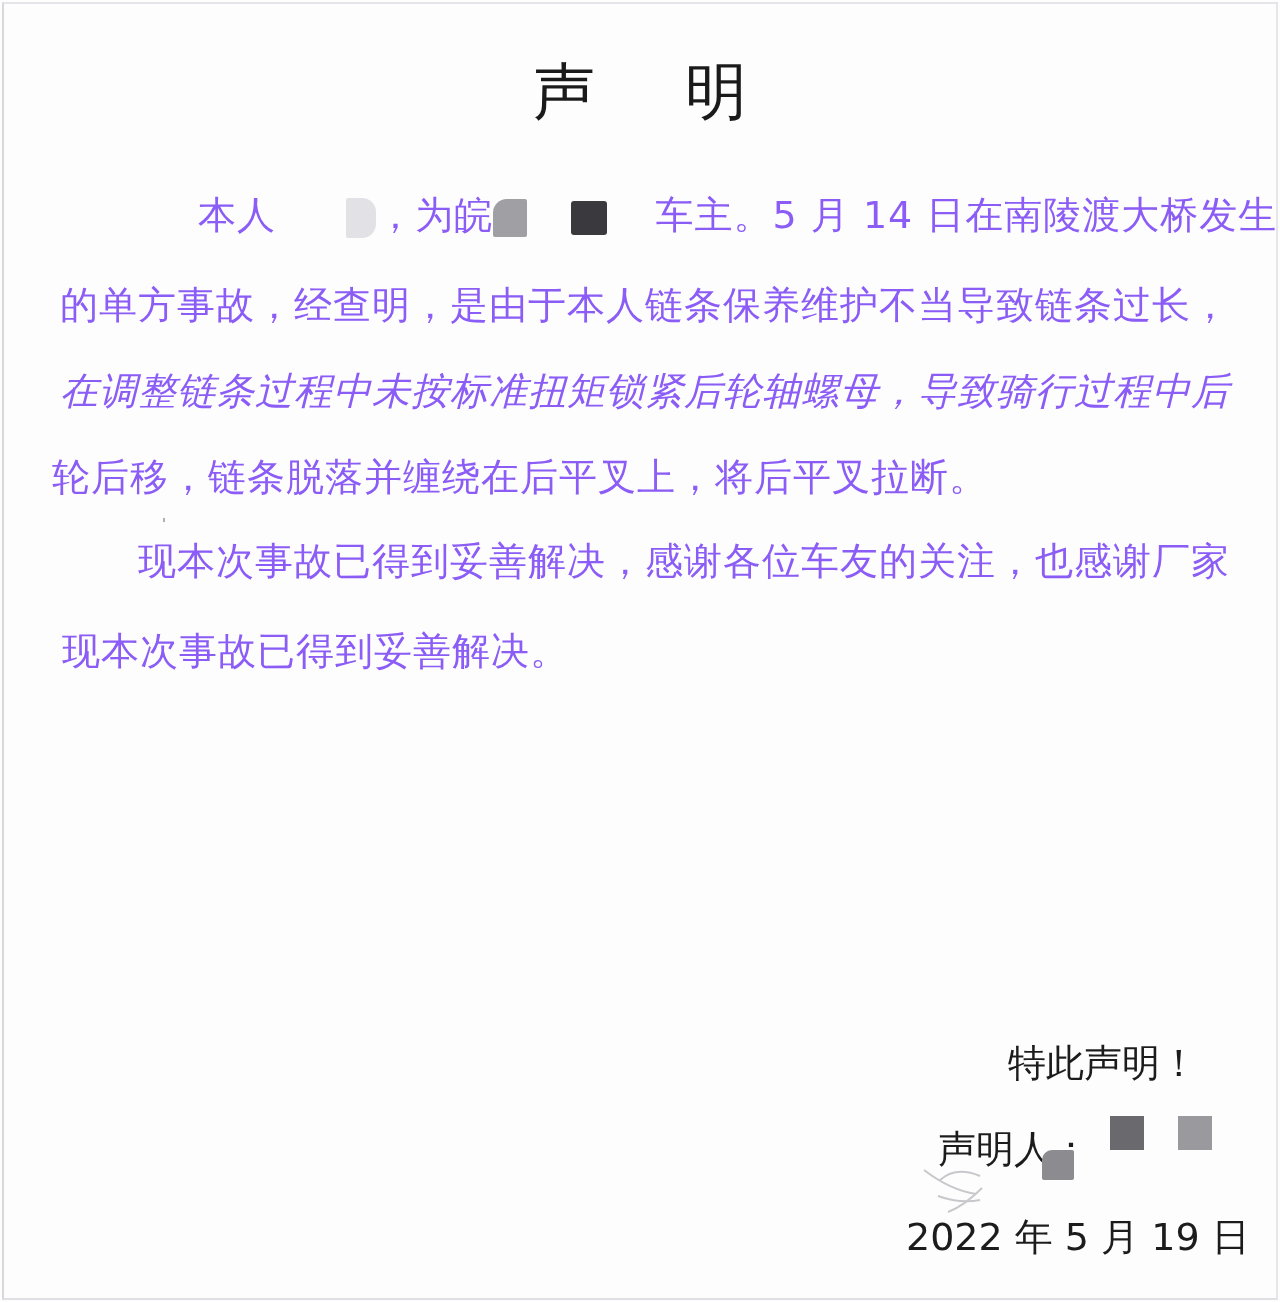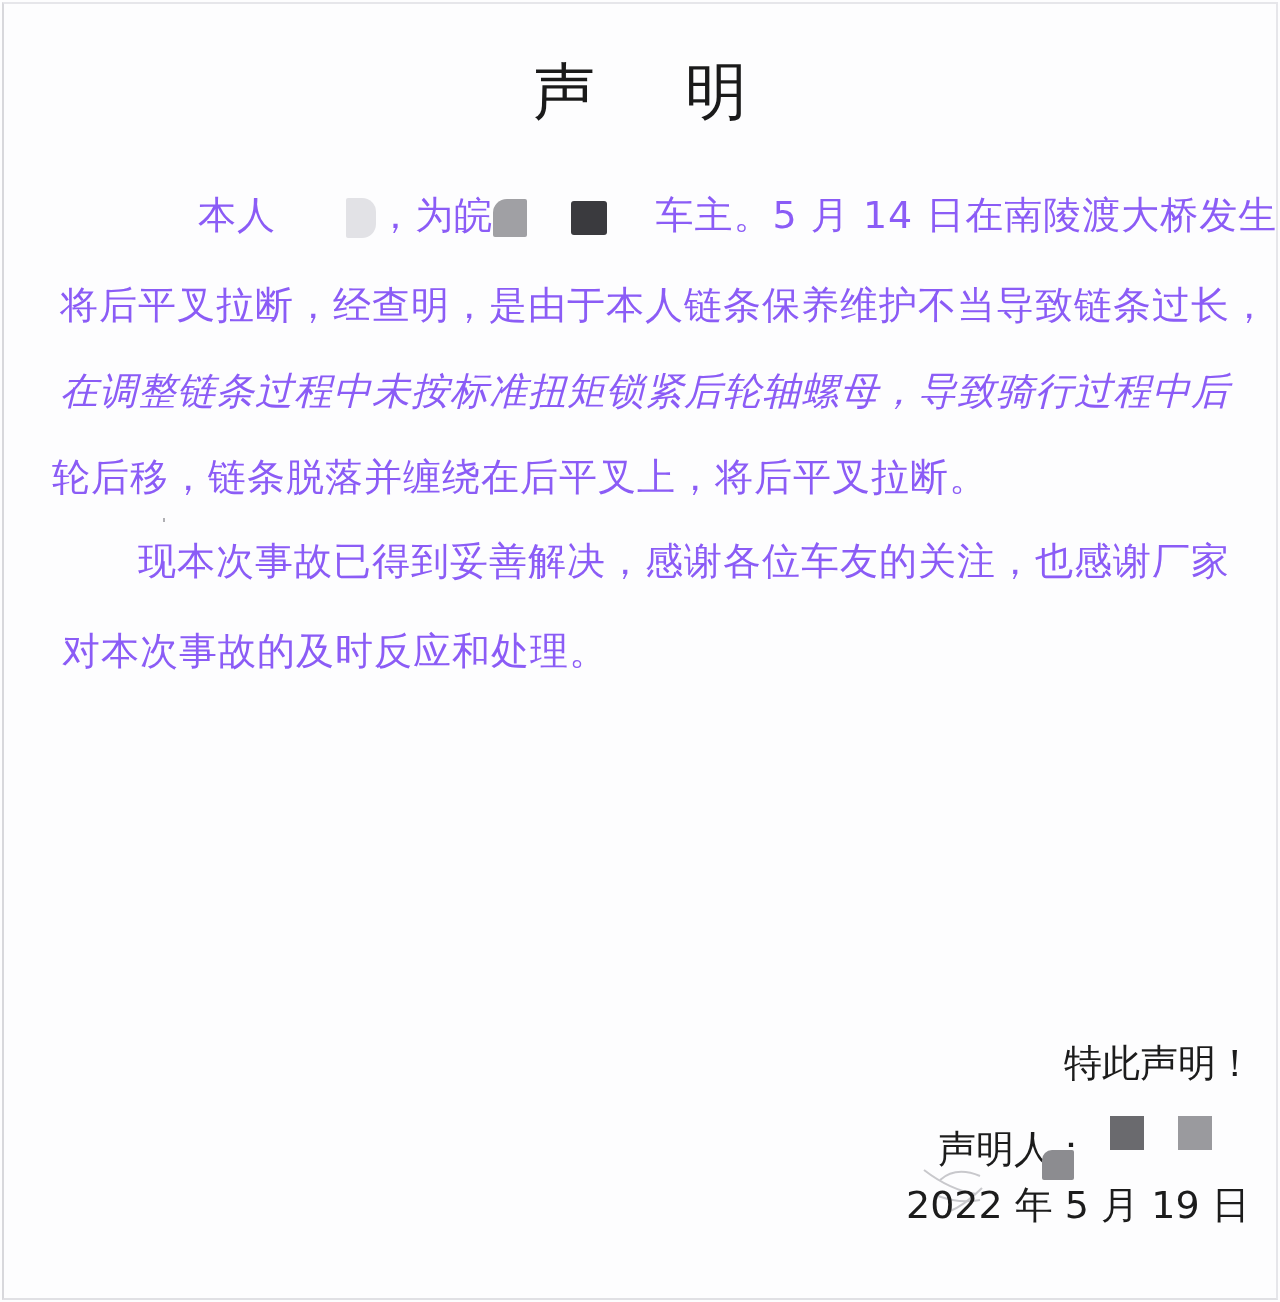--- a/index.html
+++ b/index.html
@@ -57,38 +57,38 @@
 <div class="line" style="left:198px; top:190px;">
   <span>本人</span>
   <span style="display:inline-block;width:44px;"></span>
   <span class="redact r-light"></span><span>，为皖</span><span class="redact r-mid" style="border-radius:14px 2px 2px 2px;"></span>
   <span style="display:inline-block;width:18px;"></span>
   <span class="redact r-dark"></span>
   <span style="display:inline-block;width:22px;"></span>
   <span>车主。5 月 14 日在南陵渡大桥发生</span>
 </div>
 
-<div class="line" style="left:60px; top:280px;">将后平叉拉断，经查明，是由于本人链条保养维护不当导致链条过长，</div>
+<div class="line" style="left:60px; top:280px;">的单方事故，经查明，是由于本人链条保养维护不当导致链条过长，</div>
 <div class="line" style="left:60px; top:366px;font-style:italic;">在调整链条过程中未按标准扭矩锁紧后轮轴螺母，导致骑行过程中后</div>
 <div class="line" style="left:52px; top:452px;">轮后移，链条脱落并缠绕在后平叉上，将后平叉拉断。</div>
 
 <div class="speck" style="left:163px; top:518px;"></div>
 
 <div class="line" style="left:138px; top:536px;">现本次事故已得到妥善解决，感谢各位车友的关注，也感谢厂家</div>
-<div class="line" style="left:62px; top:626px;">对本次事故的及时反应和处理。</div>
+<div class="line" style="left:62px; top:626px;">现本次事故已得到妥善解决。</div>
 
-<div class="right-text" style="left:1064px; top:1038px;">特此声明！</div>
+<div class="right-text" style="left:1008px; top:1038px;">特此声明！</div>
 
 <div class="right-text" style="left:938px; top:1124px;">声明人：</div>
 <div class="sig-box" style="left:1110px; top:1116px; background:#6a6a6e;"></div>
 <div class="sig-box" style="left:1178px; top:1116px; background:#9a9a9e;"></div>
 <div class="sig-box" style="left:1042px; top:1150px; width:32px; height:30px; background:#8c8c90; border-radius:10px 2px 2px 2px;"></div>
 
 <div class="watermark">
   <svg width="80" height="60" viewBox="0 0 80 60">
     <path d="M4 10 Q30 30 56 34" stroke="#8a8a90" stroke-width="2" fill="none"></path>
     <path d="M20 20 Q36 6 60 16" stroke="#8a8a90" stroke-width="2" fill="none"></path>
     <path d="M18 36 Q40 44 60 40" stroke="#8a8a90" stroke-width="2" fill="none"></path>
     <path d="M28 52 Q44 46 62 28" stroke="#8a8a90" stroke-width="2" fill="none"></path>
   </svg>
 </div>
 
-<div class="right-text" style="left:906px; top:1180px;">2022 年 5 月 19 日</div>
+<div class="right-text" style="left:906px; top:1212px;">2022 年 5 月 19 日</div>
 
 </body></html>

